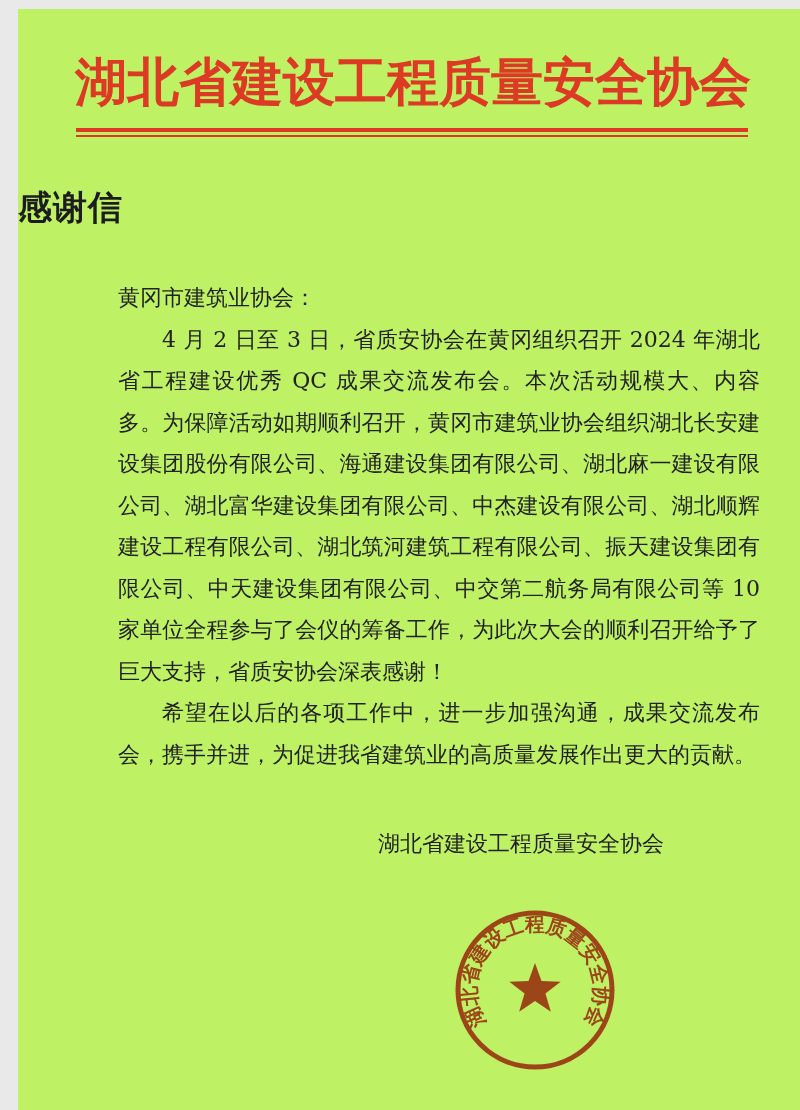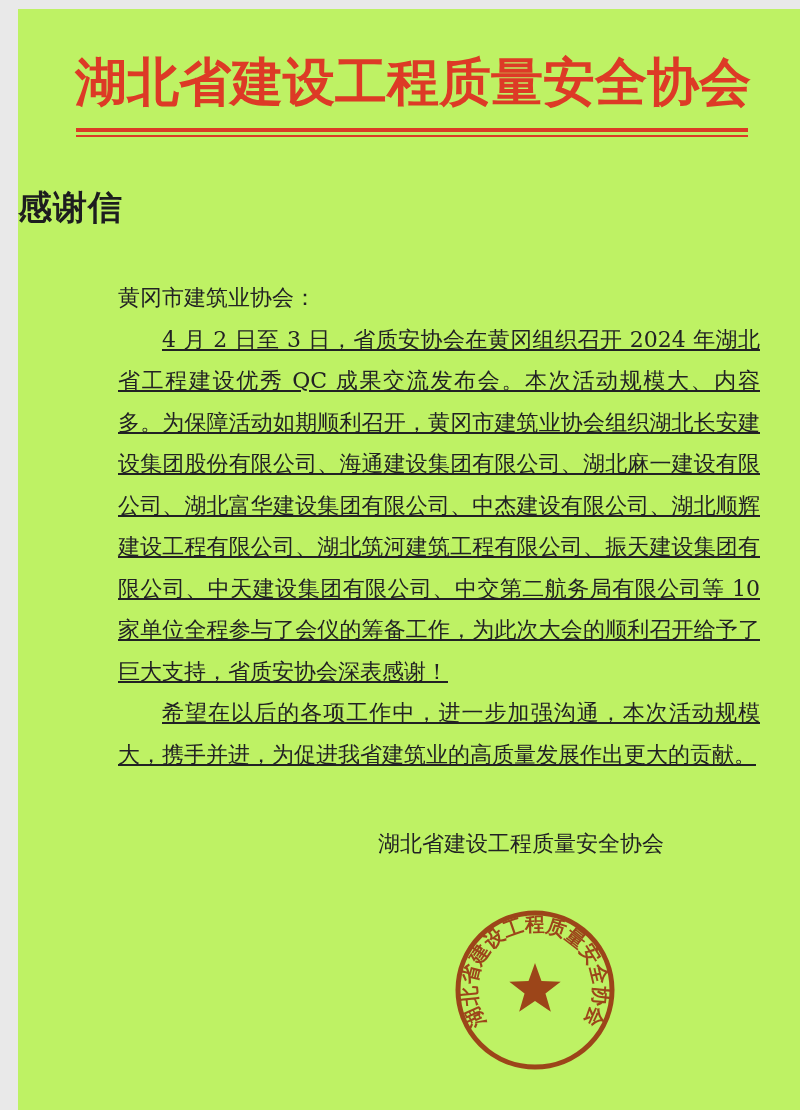--- a/index.html
+++ b/index.html
@@ -55,21 +55,20 @@
     font-size: 22px;
     line-height: 41.5px;
     color: #222224;
     text-align: justify;
   }
   .letter-body p {
     margin: 0;
   }
   .letter-body p.indent {
     text-indent: 2em;
-    text-decoration: underline;
   }
   .signature-block {
     margin: 48px 142px 0 auto;
     width: 290px;
     text-align: center;
     font-size: 22px;
     line-height: 42px;
     color: #222224;
   }
   .seal {
@@ -106,21 +105,21 @@
   <div class="divider">
     <div class="rule-thick"></div>
     <div class="rule-thin"></div>
   </div>
 
   <h2 class="letter-title">感谢信</h2>
 
   <div class="letter-body">
     <p>黄冈市建筑业协会：</p>
     <p class="indent">4 月 2 日至 3 日，省质安协会在黄冈组织召开 2024 年湖北省工程建设优秀 QC 成果交流发布会。本次活动规模大、内容多。为保障活动如期顺利召开，黄冈市建筑业协会组织湖北长安建设集团股份有限公司、海通建设集团有限公司、湖北麻一建设有限公司、湖北富华建设集团有限公司、中杰建设有限公司、湖北顺辉建设工程有限公司、湖北筑河建筑工程有限公司、振天建设集团有限公司、中天建设集团有限公司、中交第二航务局有限公司等 10 家单位全程参与了会仪的筹备工作，为此次大会的顺利召开给予了巨大支持，省质安协会深表感谢！</p>
-    <p class="indent">希望在以后的各项工作中，进一步加强沟通，本次活动规模大，携手并进，为促进我省建筑业的高质量发展作出更大的贡献。</p>
+    <p class="indent">希望在以后的各项工作中，进一步加强沟通，成果交流发布会，携手并进，为促进我省建筑业的高质量发展作出更大的贡献。</p>
   </div>
 
   <div class="signature-block">
     <div>湖北省建设工程质量安全协会</div>
   </div>
 
   <svg class="seal" viewBox="0 0 168 168">
     <circle class="ring" cx="84" cy="84" r="77"></circle>
     <polygon class="star" points="84,57 90.47,75.10 109.68,75.66 94.46,87.40 99.87,105.84 84,95 68.13,105.84 73.54,87.40 58.32,75.66 77.53,75.10"></polygon>
     <path id="sealArc" d="M 35.7 117.8 A 59 59 0 1 1 132.3 117.8" fill="none"></path>

